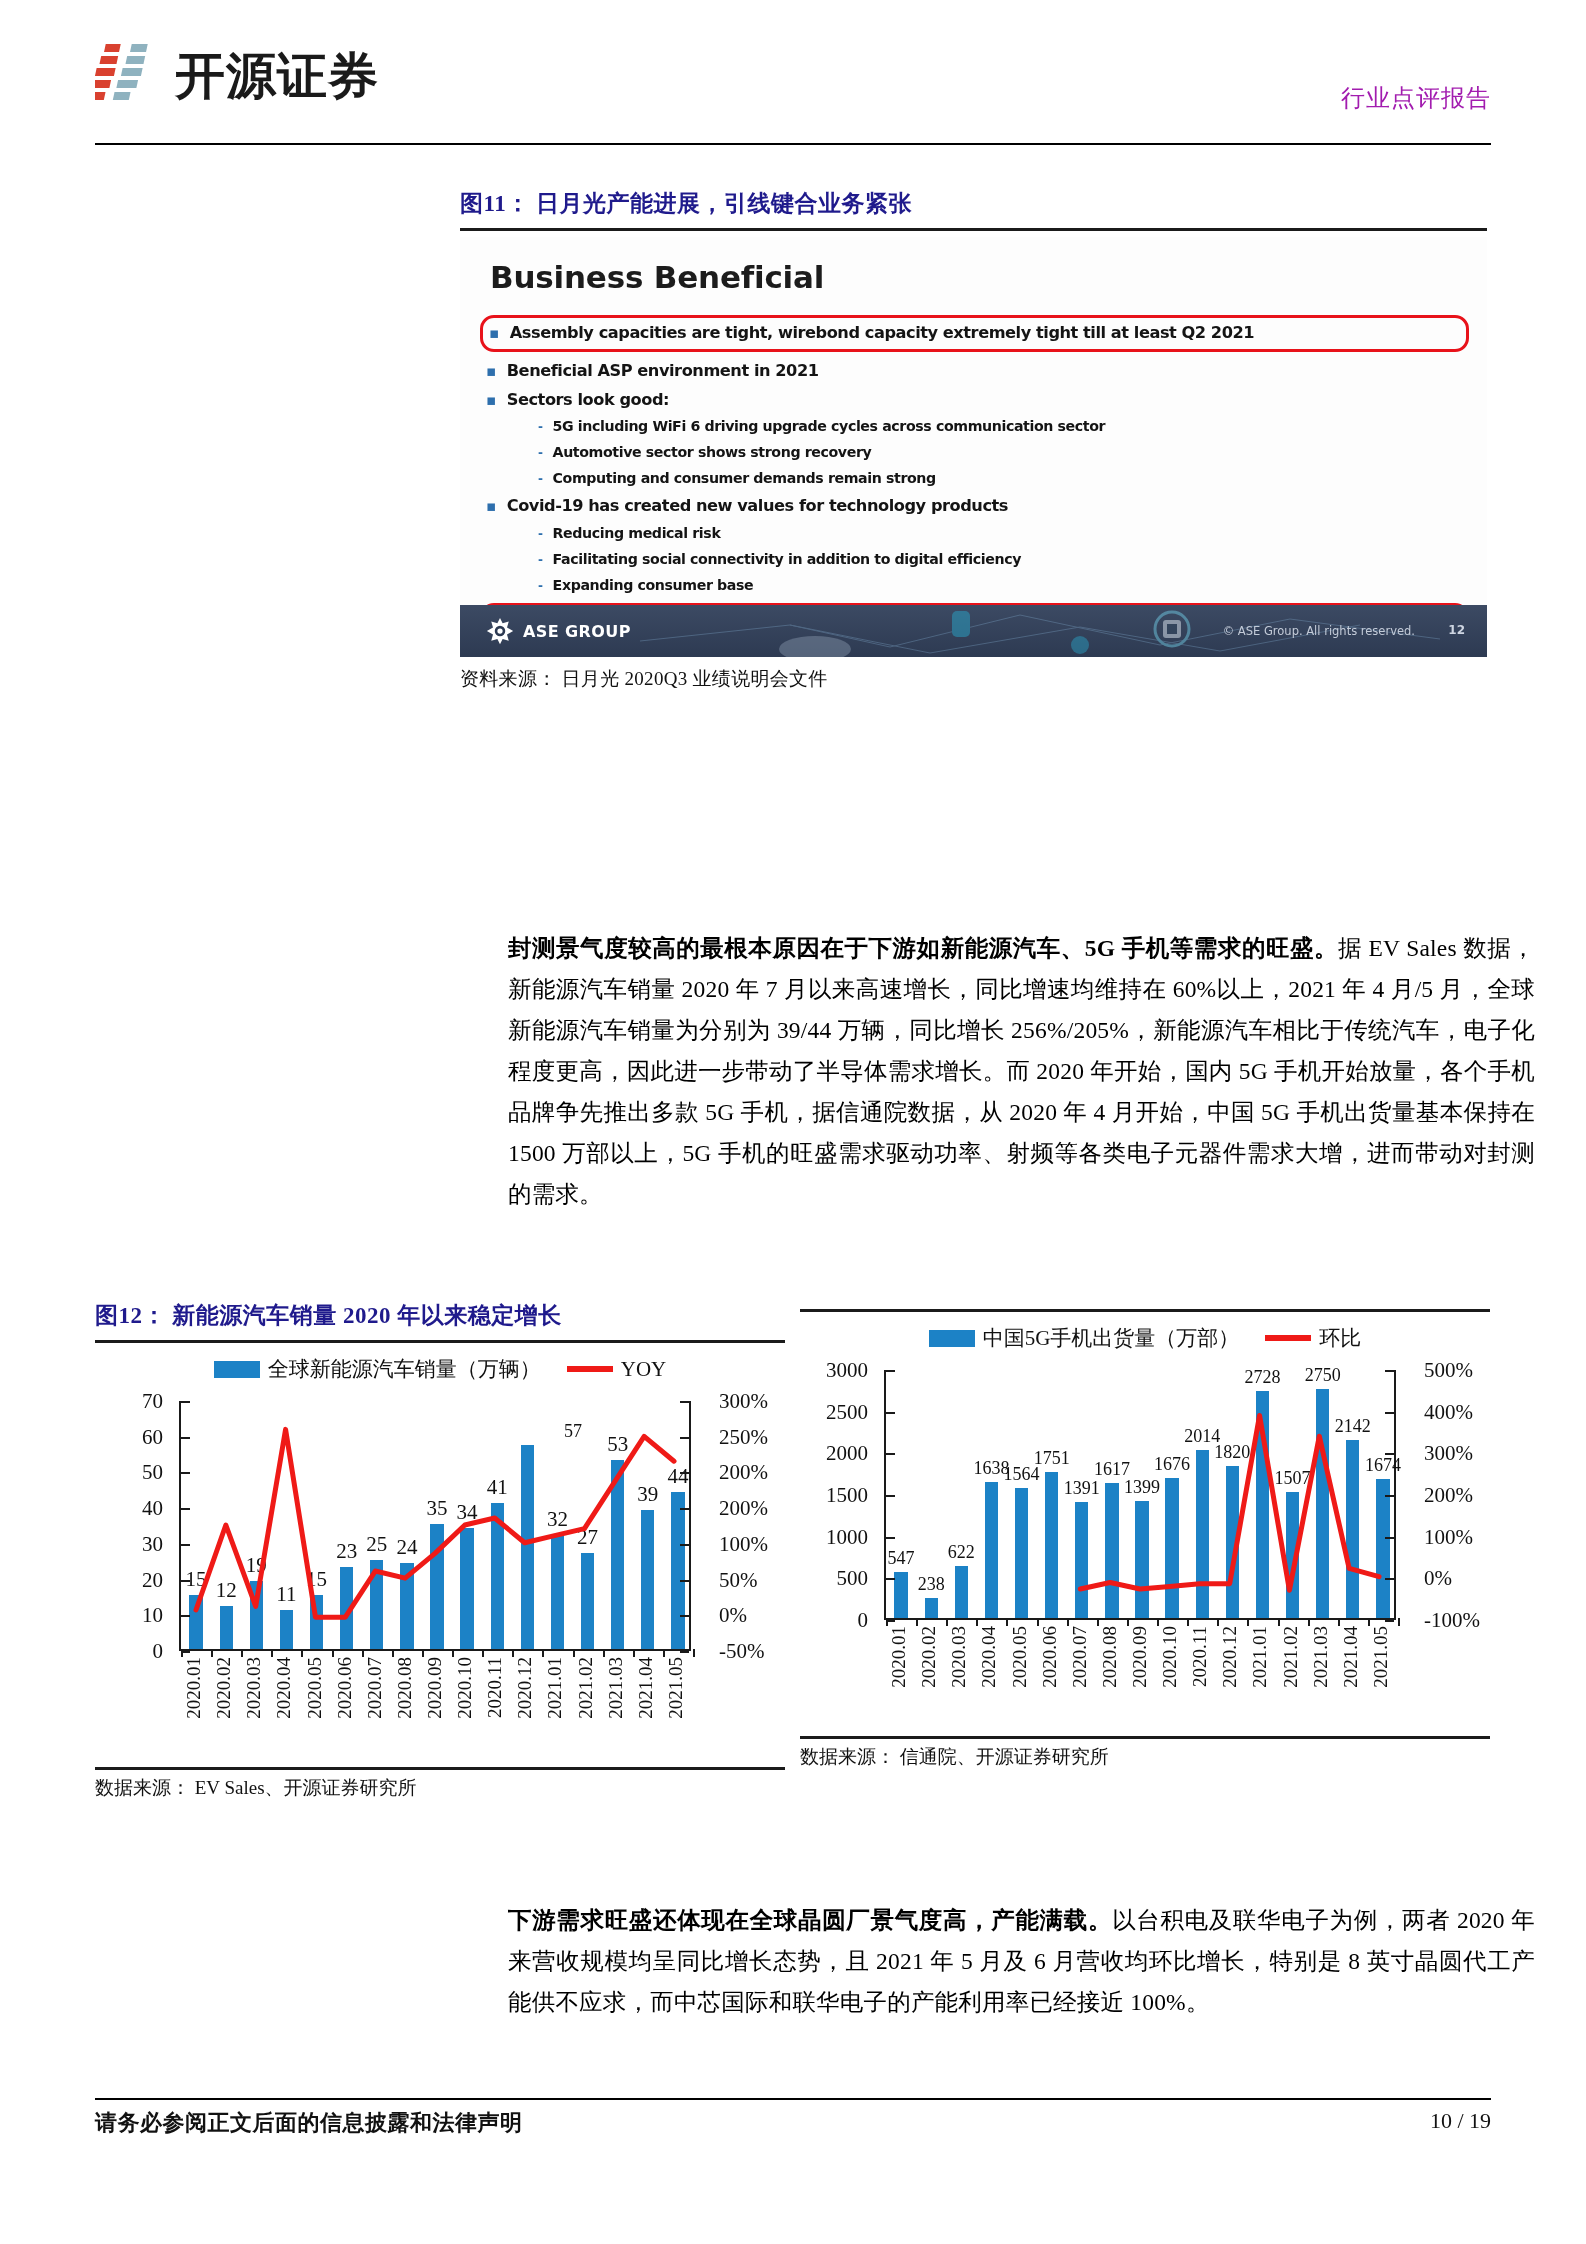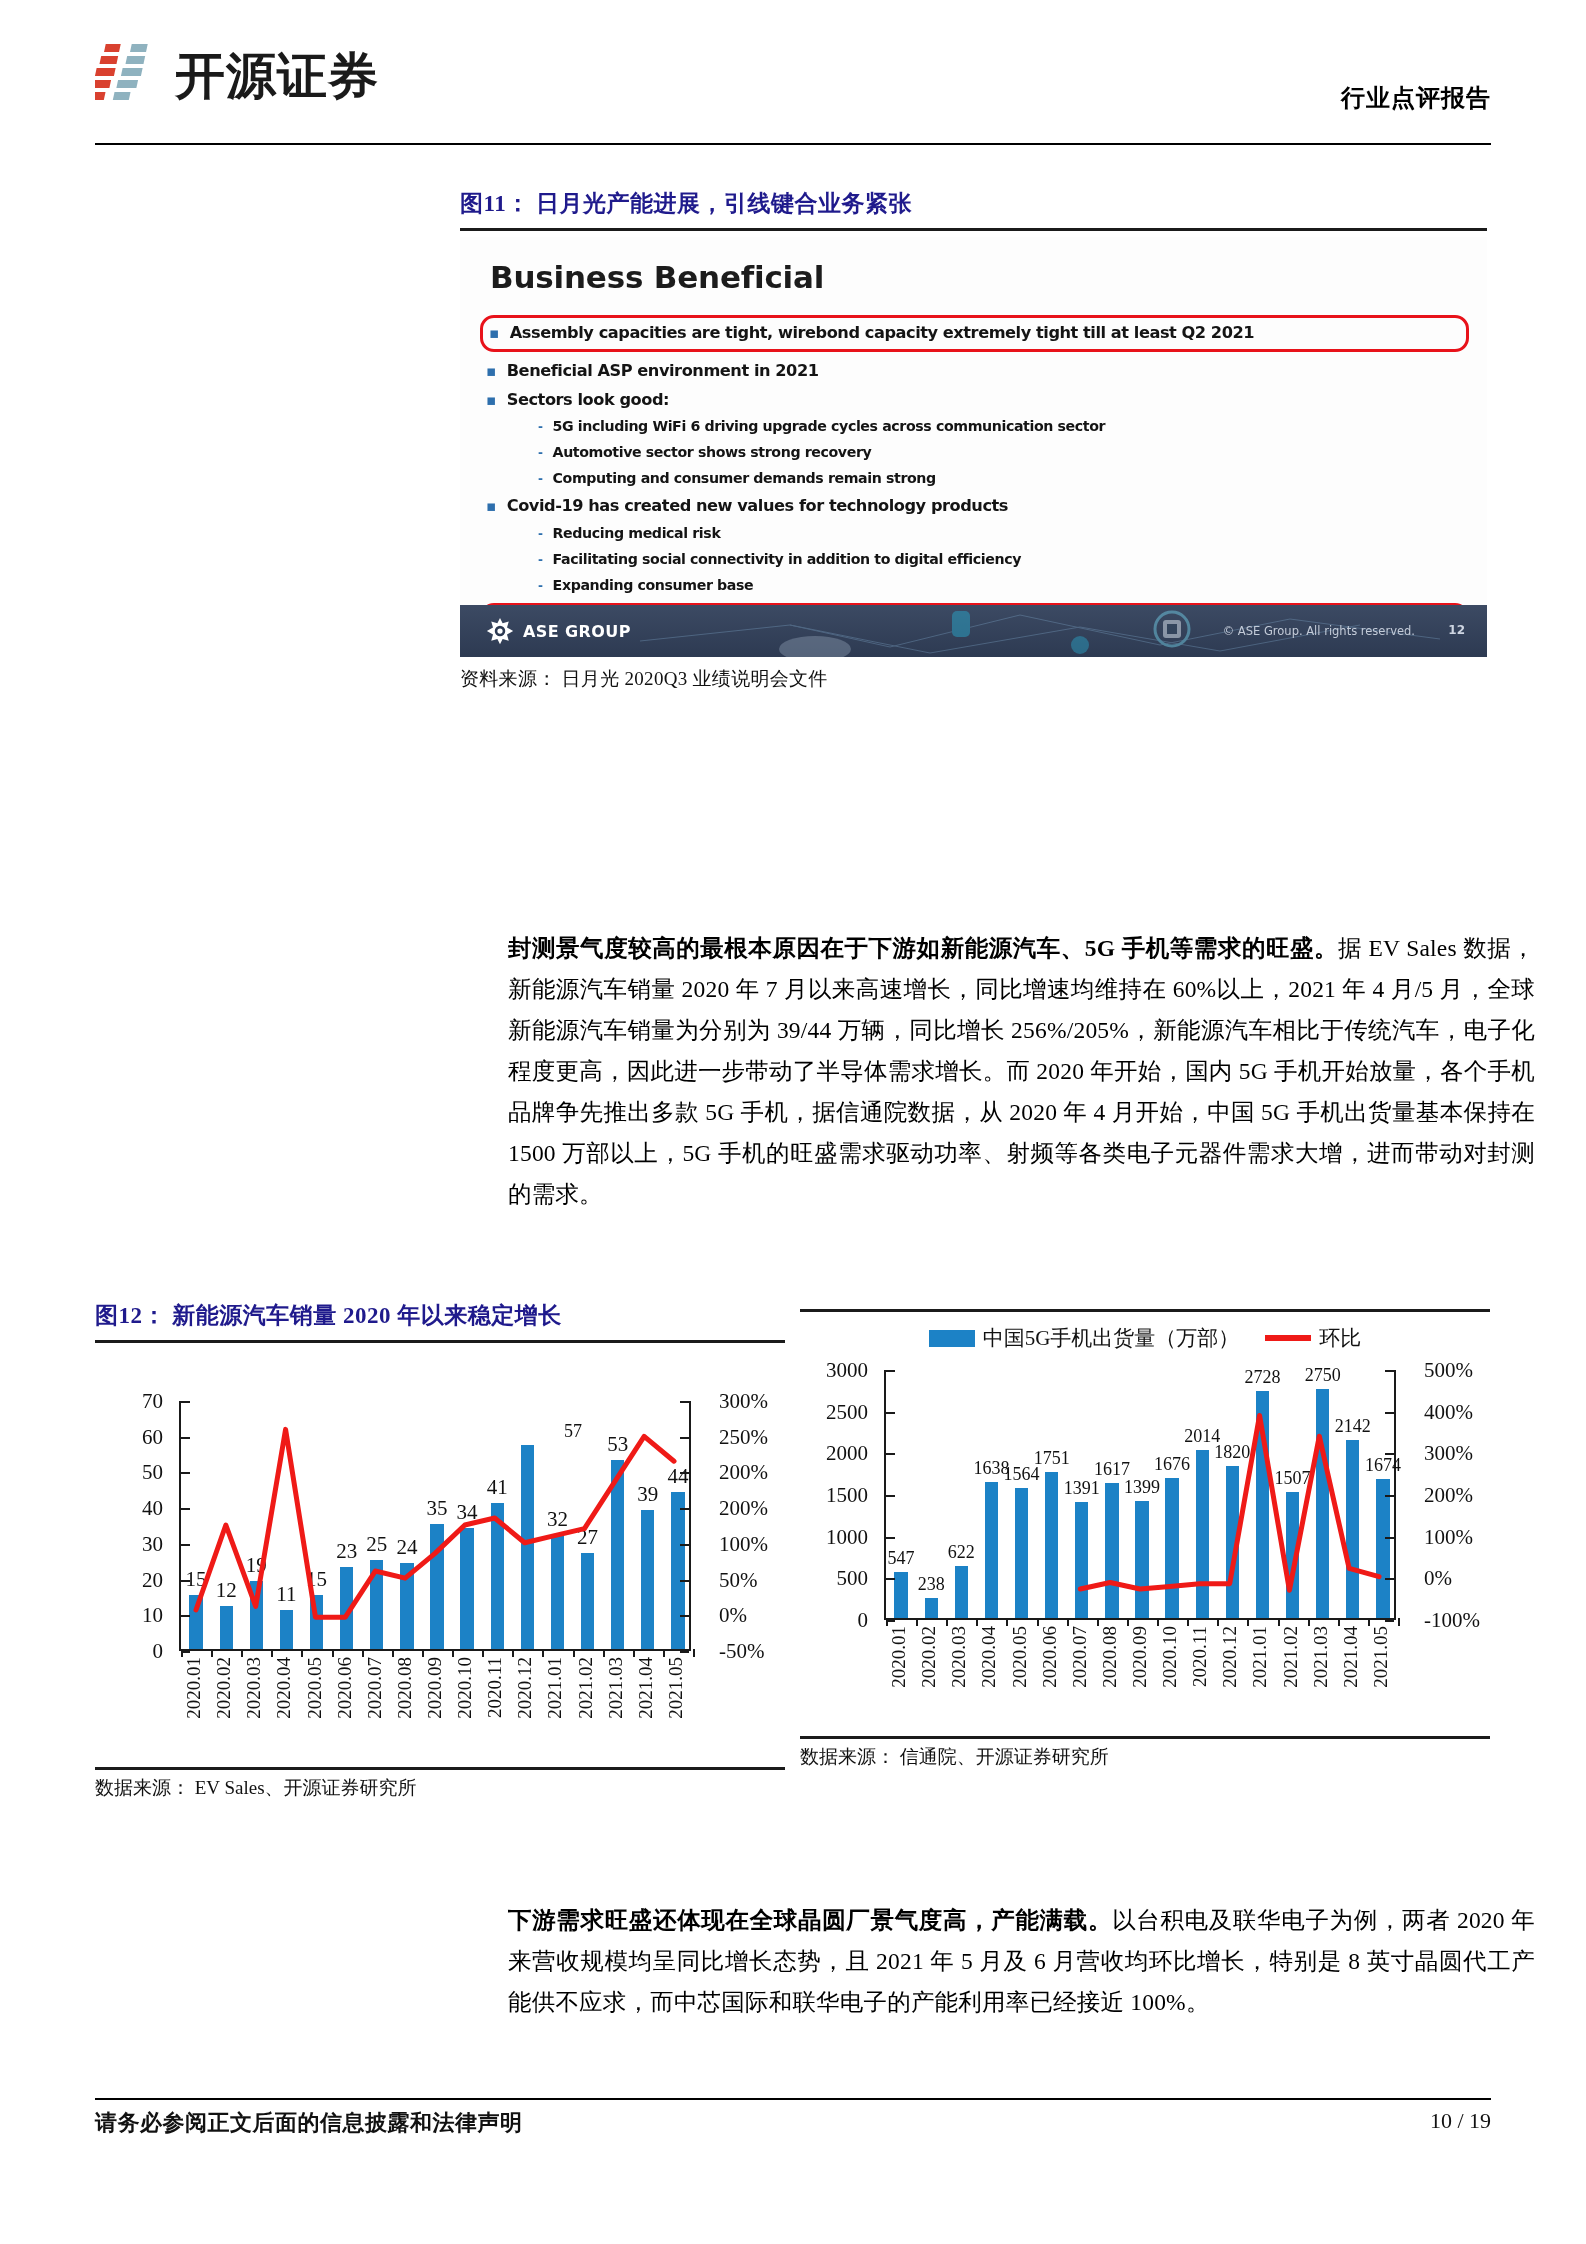--- a/index.html
+++ b/index.html
@@ -45,23 +45,23 @@
     font-size: 50px;
     font-weight: 700;
     letter-spacing: 1px;
     color: #1a1a1a;
     line-height: 1;
   }
   .header-right {
     position: absolute;
     right: 0; top: 52px;
     font-family: "Liberation Serif", serif;
-    font-weight: 700;
+    font-weight: 400;
     font-size: 24px;
-    color: #000000;
+    color: #a21caf;
     letter-spacing: 1px;
   }
   .header-rule {
     position: absolute;
     left: 95px; right: 95px;
     top: 143px;
     height: 2px;
     background: #000;
   }
 
@@ -510,20 +510,30 @@
 
   <div class="body-para indent" id="para1">
     <b>封测景气度较高的最根本原因在于下游如新能源汽车、5G 手机等需求的旺盛。</b><span>据 EV Sales 数据，新能源汽车销量 2020 年 7 月以来高速增长，同比增速均维持在 60%以上，2021 年 4 月/5 月，全球新能源汽车销量为分别为 39/44 万辆，同比增长 256%/205%，新能源汽车相比于传统汽车，电子化程度更高，因此进一步带动了半导体需求增长。而 2020 年开始，国内 5G 手机开始放量，各个手机品牌争先推出多款 5G 手机，据信通院数据，从 2020 年 4 月开始，中国 5G 手机出货量基本保持在 1500 万部以上，5G 手机的旺盛需求驱动功率、射频等各类电子元器件需求大增，进而带动对封测的需求。</span>
   </div>
 
   <div class="chart-fig" id="fig12-block">
     <div class="fig-title">图12： 新能源汽车销量 2020 年以来稳定增长</div>
     <div class="fig-rule"></div>
 
     <div class="chart-card">
+      <div class="legend">
+        <span class="item">
+          <i class="lg-bar"></i>
+          <span>全球新能源汽车销量（万辆）</span>
+        </span>
+        <span class="item">
+          <i class="lg-line"></i>
+          <span>YOY</span>
+        </span>
+      </div>
 
       <div class="plot-wrap">
         <div class="y-left" id="f12yl">
             <span style="top: 0px;">70</span>
             <span style="top: 35.7143px;">60</span>
             <span style="top: 71.4286px;">50</span>
             <span style="top: 107.143px;">40</span>
             <span style="top: 142.857px;">30</span>
             <span style="top: 178.571px;">20</span>
             <span style="top: 214.286px;">10</span>

